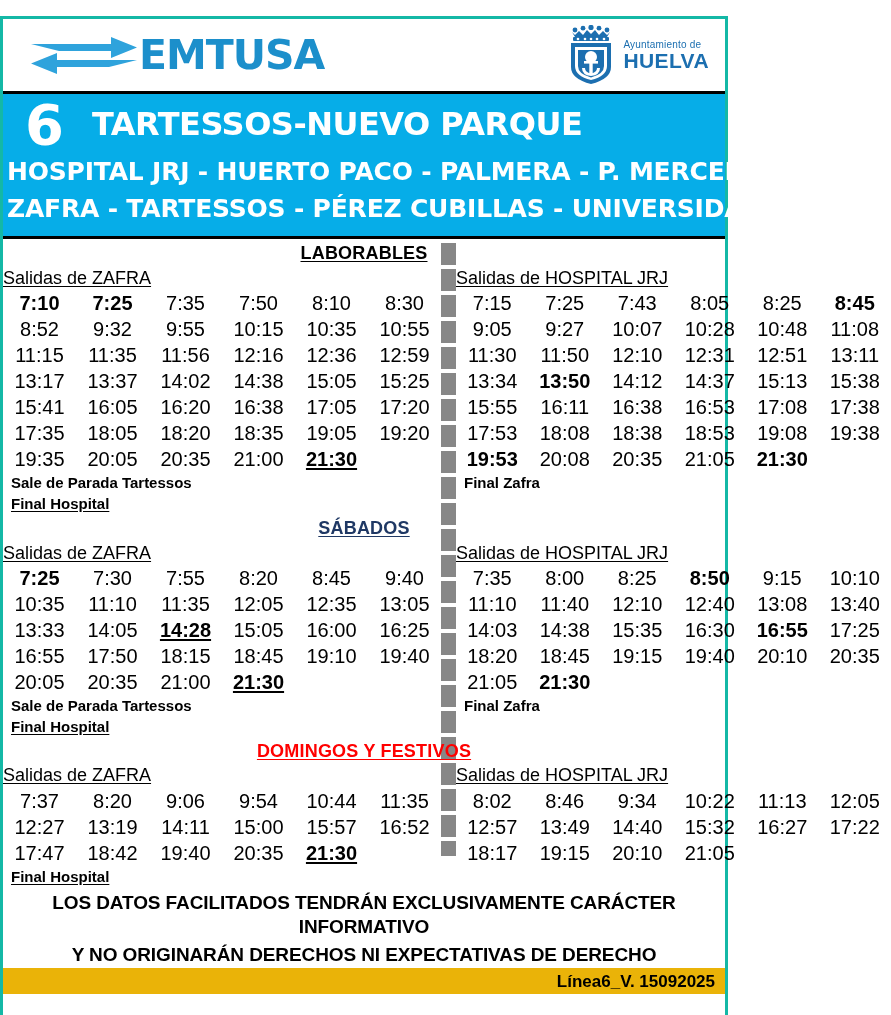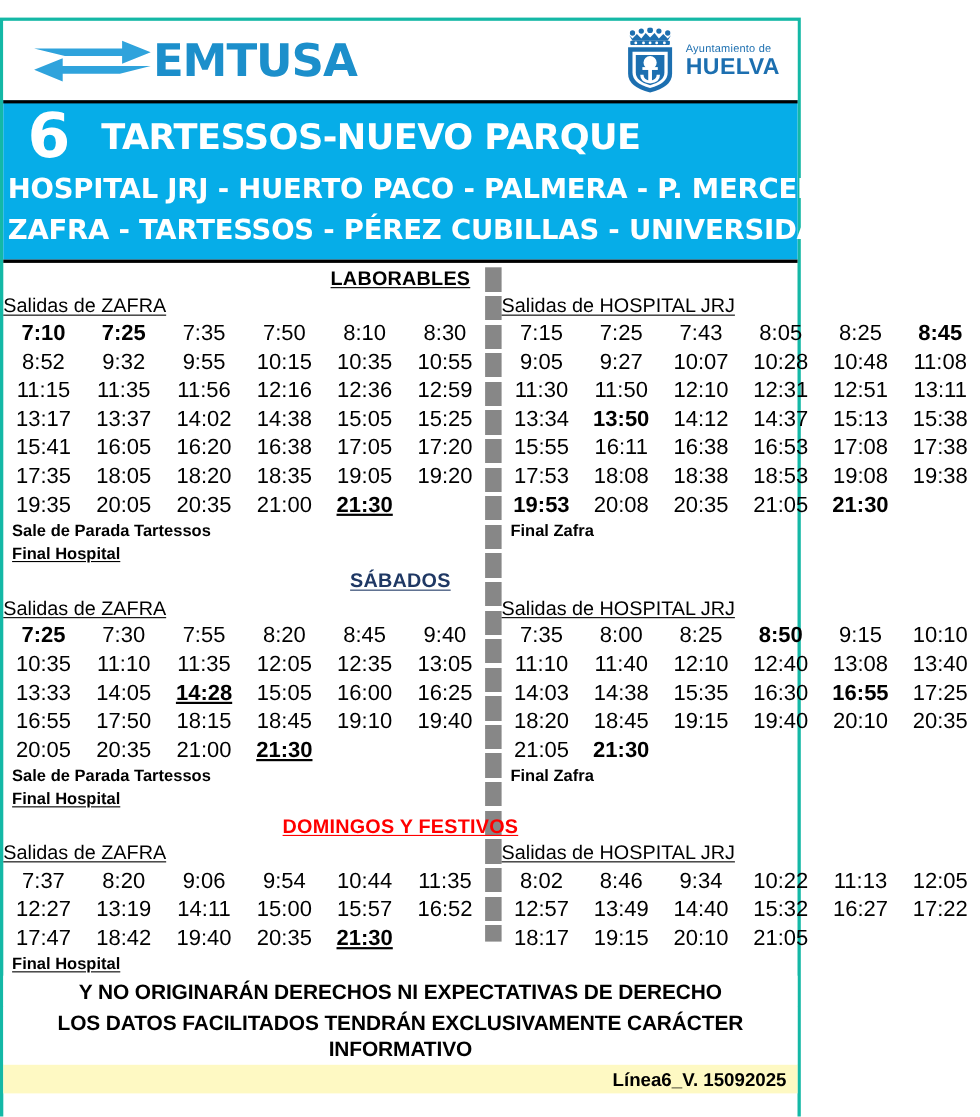--- a/index.html
+++ b/index.html
@@ -185,21 +185,21 @@
     text-align:center;
     font-weight:bold;
     font-size:19px;
     line-height:1.28;
     padding-top:4px;
     letter-spacing:-.1px;
     font-family:"Liberation Sans",sans-serif;
   }
   .version{
     position:relative;z-index:3;
-    background:#fef9c3;
+    background:#eab308;
     text-align:right;
     font-weight:bold;
     font-size:17px;
     padding:4px 10px 2px 0;
     font-family:"Liberation Sans",sans-serif;
   }
 </style>
 </head>
 <body>
 
@@ -575,17 +575,17 @@
               <div class="cell"></div>
             </div>
           </div>
           <div class="notes">
             <div class="n-left"><span class="note-u">Final Hospital</span></div>
             <div class="n-right"></div>
           </div>
         </div>
       </div>
 
+    <div class="disclaimer">LOS DATOS FACILITADOS TENDRÁN EXCLUSIVAMENTE CARÁCTER INFORMATIVO</div>
     <div class="disclaimer">Y NO ORIGINARÁN DERECHOS NI EXPECTATIVAS DE DERECHO</div>
-    <div class="disclaimer">LOS DATOS FACILITADOS TENDRÁN EXCLUSIVAMENTE CARÁCTER INFORMATIVO</div>
     <div class="version">Línea6_V. 15092025</div>
   </div>
 </div>
 
 </body></html>

